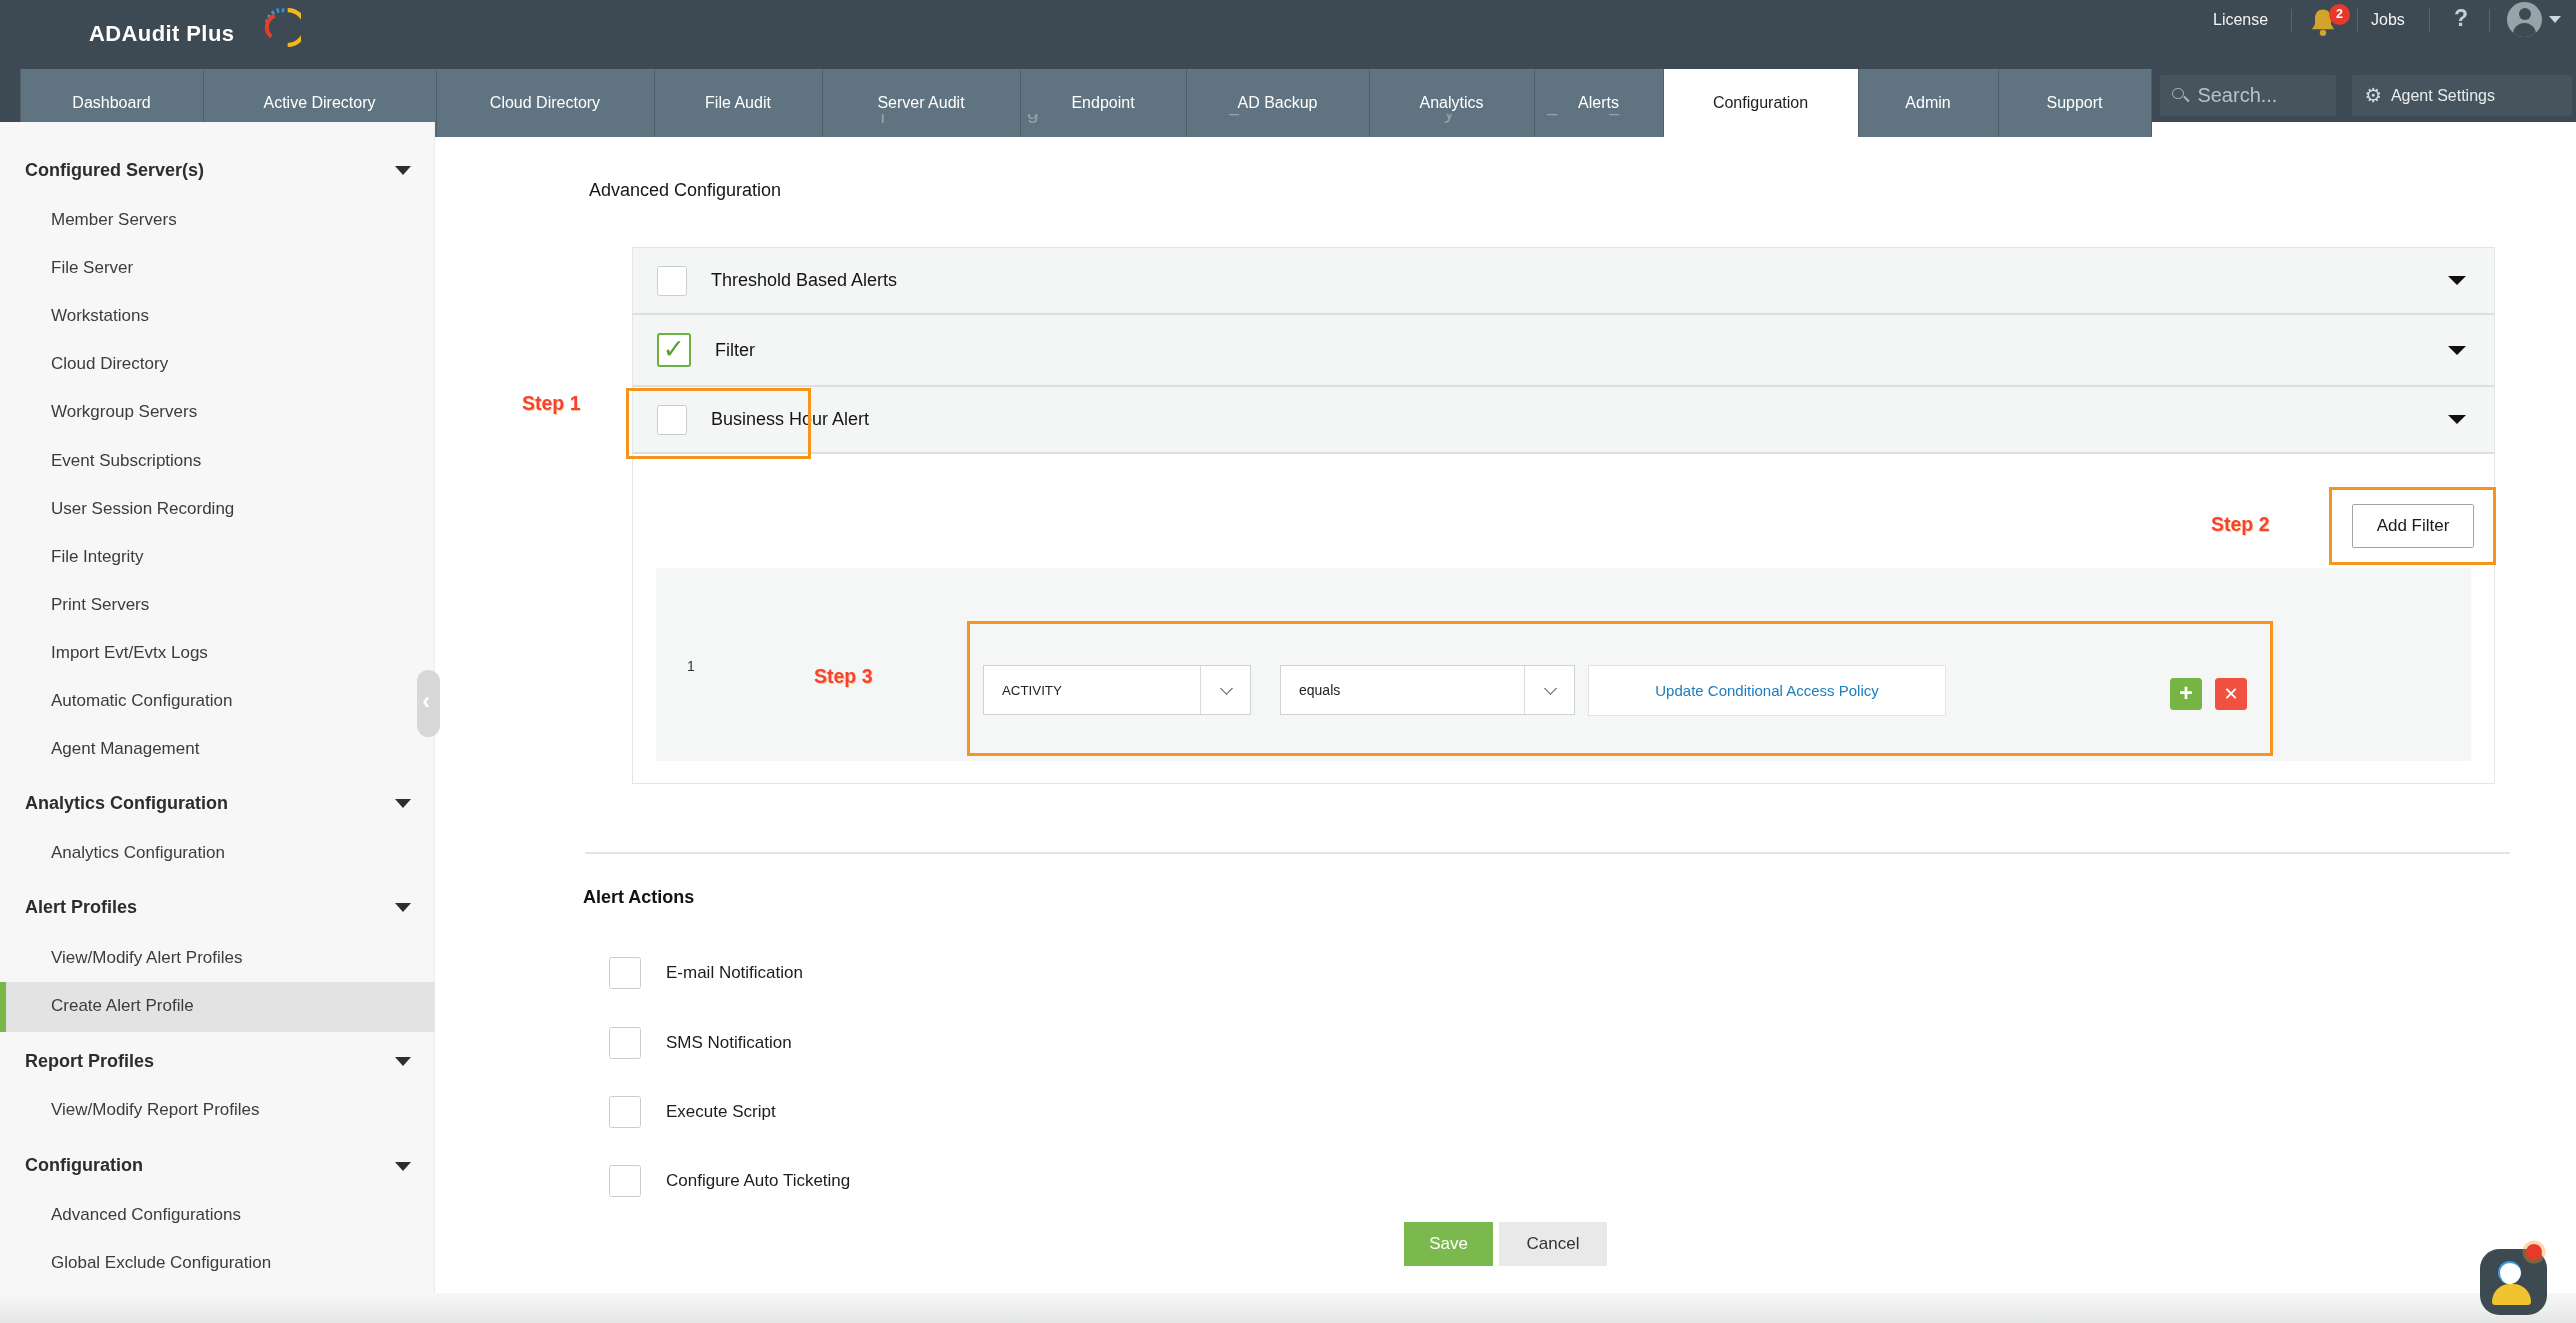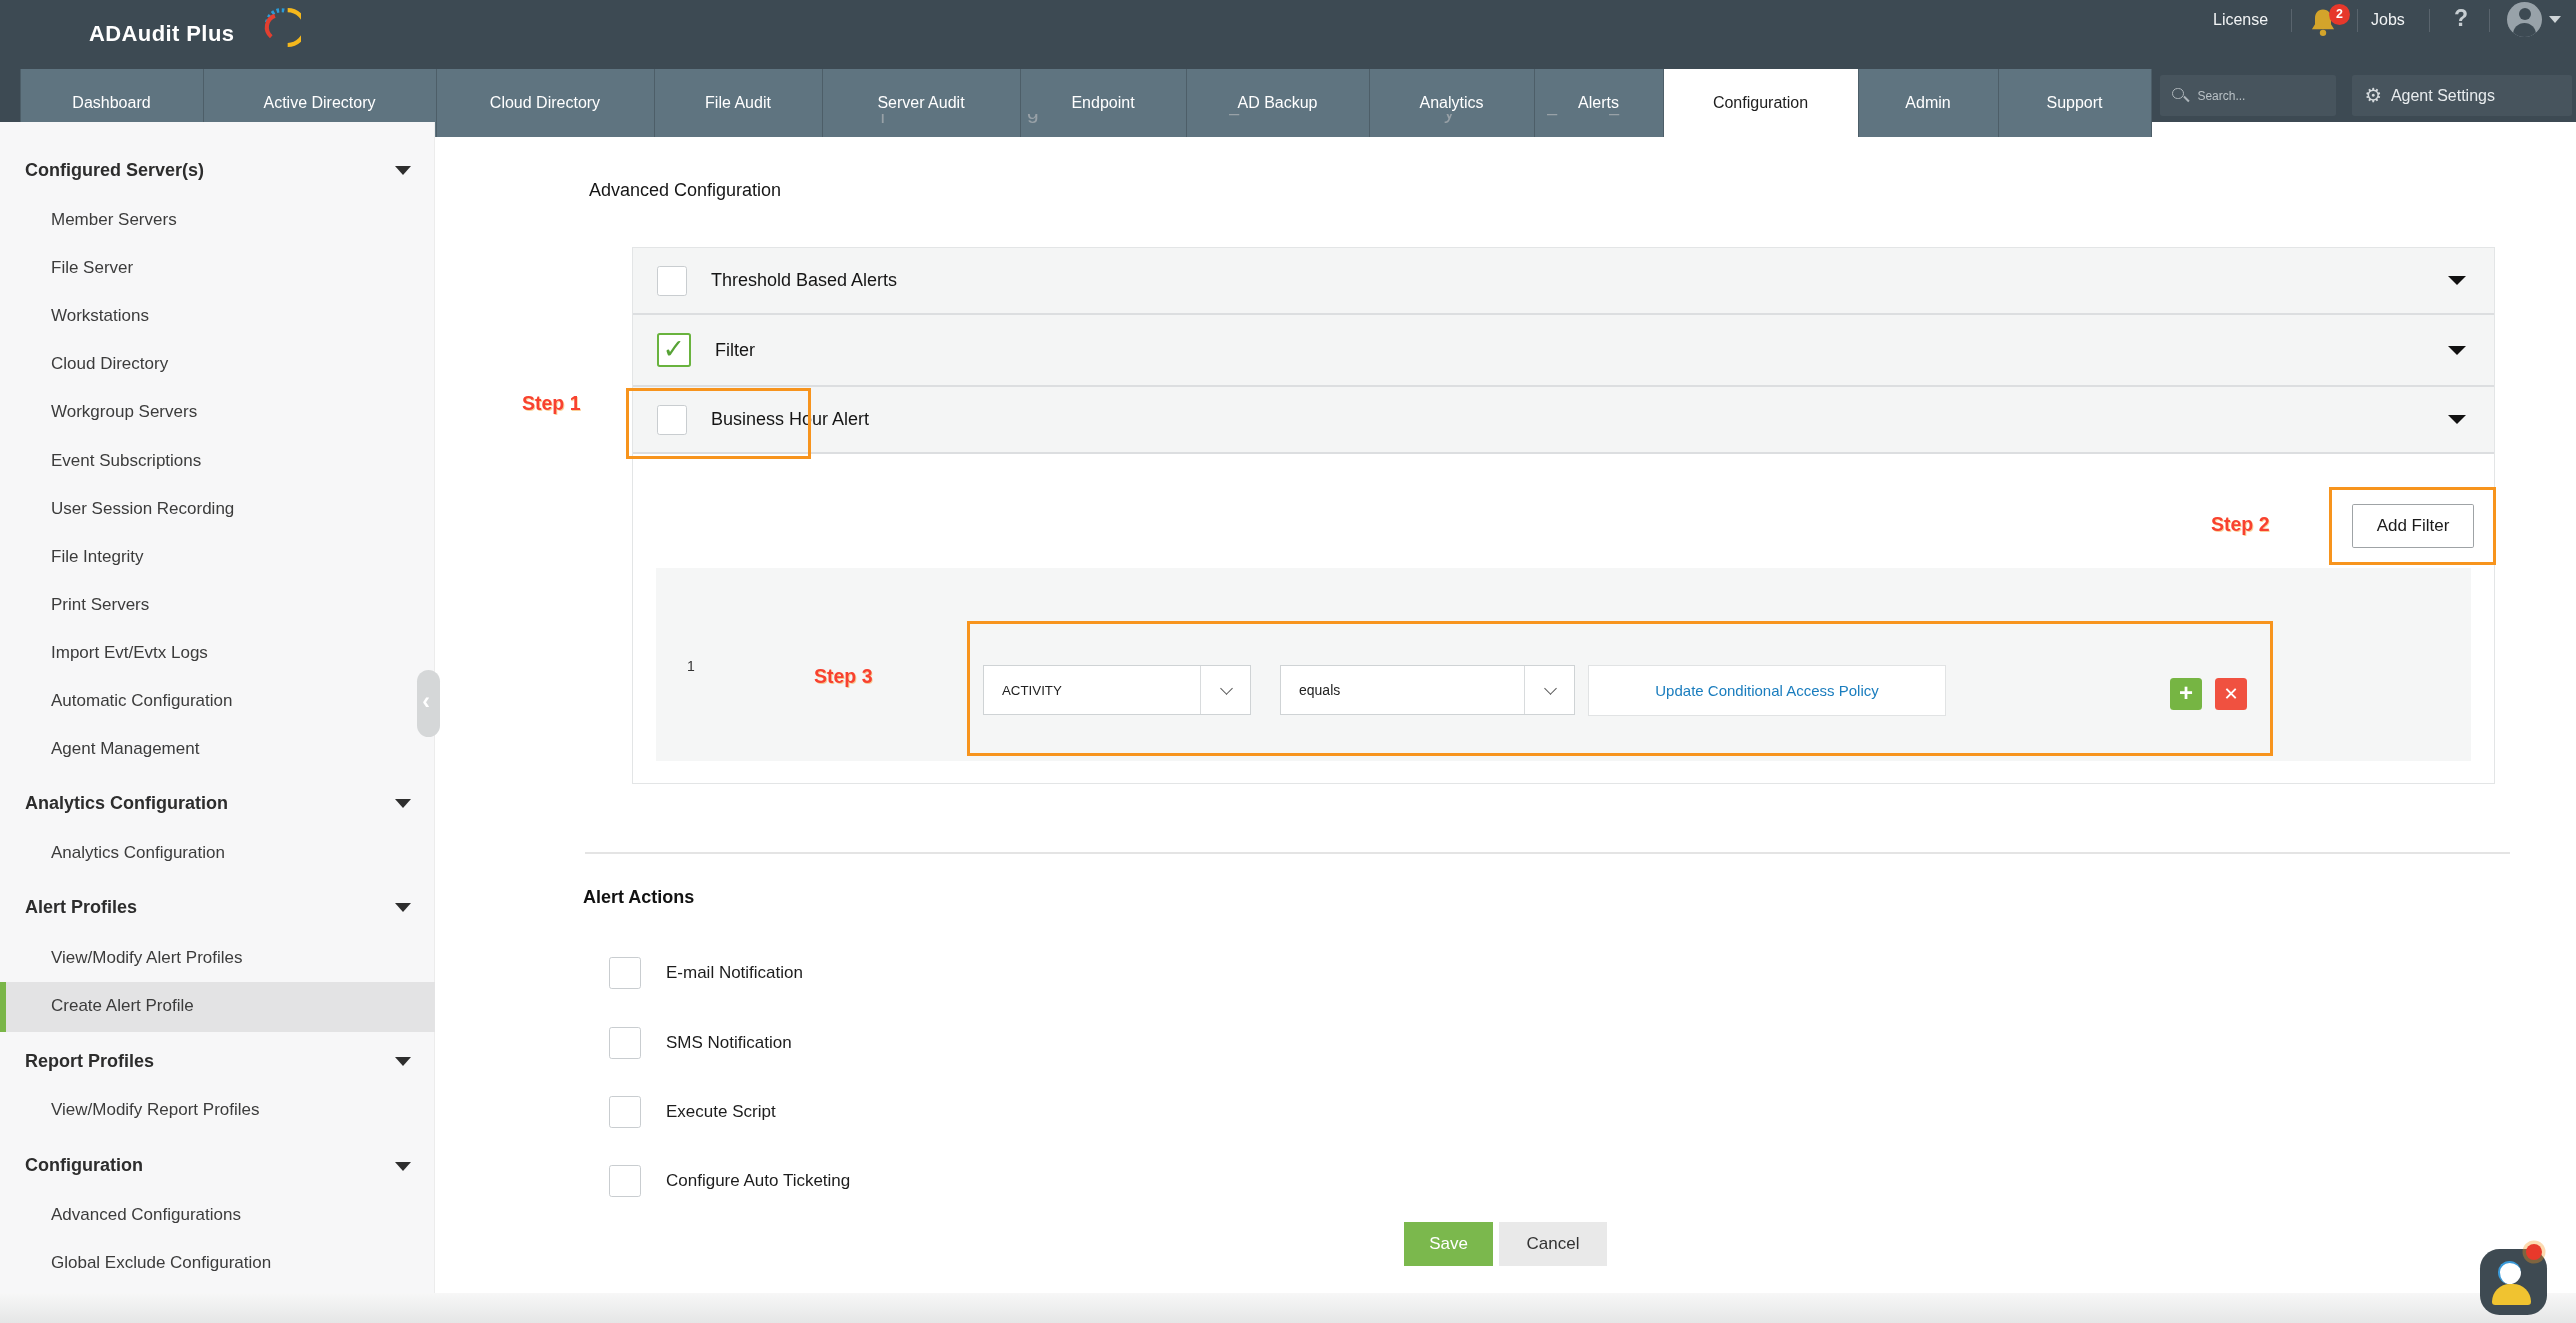--- a/index.html
+++ b/index.html
@@ -21,21 +21,21 @@
 
   
   .tabs { position:absolute; left:19.5px; top:69px; height:52px; display:flex; }
   .tab { height:68px; display:flex; align-items:center; justify-content:center; background:#5f7480; color:#fff; font-size:16px; border-right:0.9px solid #4d5e68; cursor:pointer; }
   .tab.first { border-left:0.9px solid #4d5e68; }
   .tab.active { background:#fff; color:#1d1d1d; }
   .navbox { position:absolute; top:75px; height:41px; background:#47545d; border-radius:2.7px; display:flex; align-items:center; color:#e8ecee; font-size:16px; cursor:pointer; }
   .mag { position:relative; width:16px; height:16px; margin:0 9px 0 12.4px; }
   .mag i { position:absolute; left:0; top:0; width:11.5px; height:11.5px; border:1.8px solid #aeb6bb; border-radius:50%; }
   .mag b { position:absolute; left:10.6px; top:10.6px; width:7px; height:1.8px; background:#aeb6bb; transform:rotate(45deg); }
-  .search-in { background:transparent; border:0; outline:0; color:#dfe5e8; font-size:12px; width:124px; font-family:inherit; }
+  .search-in { background:transparent; border:0; outline:0; color:#dfe5e8; font-size:20px; width:124px; font-family:inherit; }
   .search-in::placeholder { color:#b9c1c6; }
   .gear { font-size:19.5px; color:#d6dbde; margin:0 9px 0 12.4px; line-height:1; }
 
   
   .sidebar { position:absolute; left:0; top:122px; width:435px; height:1176px; background:#f7f7f8; border-right:0.9px solid #ececec; }
   .sb-h { position:absolute; left:25px; color:#2d2d2d; font-size:18px; font-weight:bold; cursor:pointer; white-space:nowrap; }
   .sb-i { position:absolute; left:51px; color:#3c3c3c; font-size:17px; cursor:pointer; white-space:nowrap; }
   .sb-caret { position:absolute; left:395px; width:0; height:0; border-left:8px solid transparent; border-right:8px solid transparent; border-top:9px solid #2e2e2e; }
   .sb-sel { position:absolute; left:0; top:860px; width:435px; height:50px; background:#e3e3e4; }
   .sb-selbar { position:absolute; left:0; top:0; width:6.2px; height:50px; background:#7ab648; }

